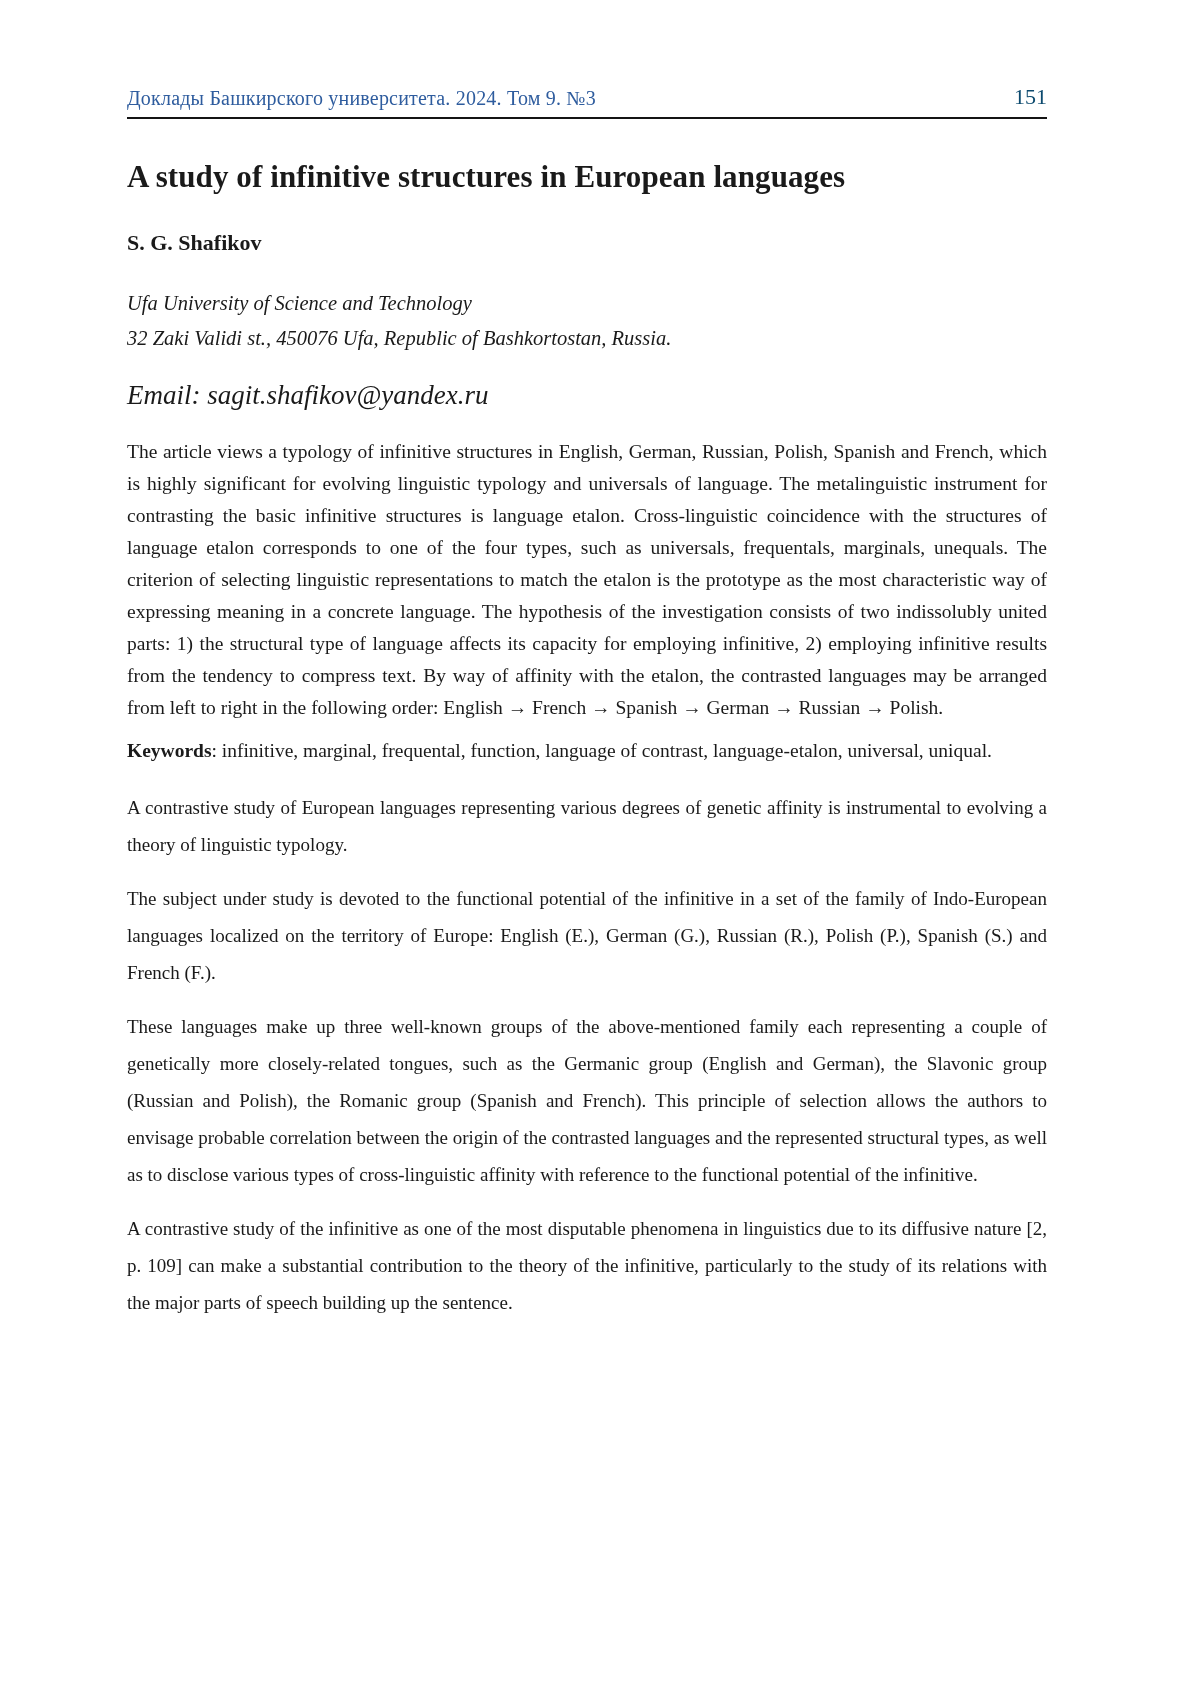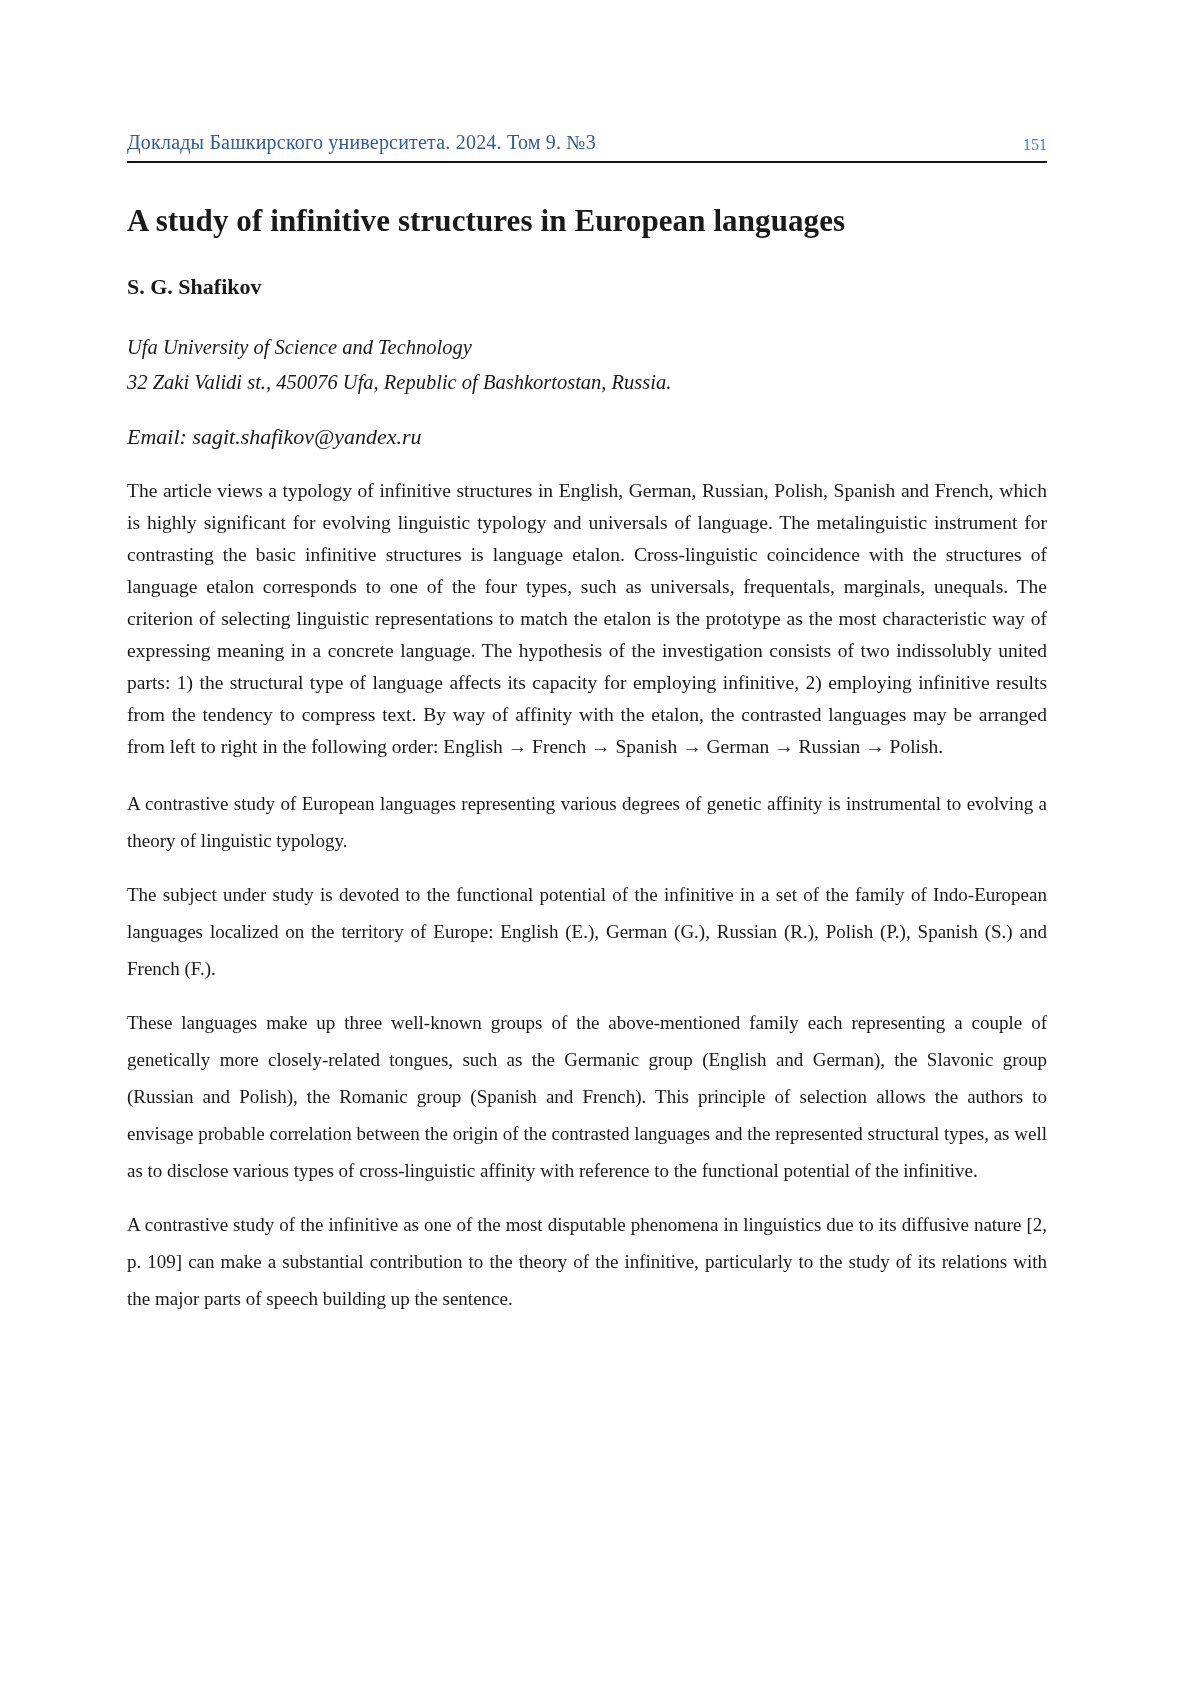--- a/index.html
+++ b/index.html
@@ -9,37 +9,36 @@
     height: 1697px;
     font-family: "Liberation Serif", "DejaVu Serif", serif;
     color: #1a1a1a;
     position: relative;
     overflow: hidden;
   }
   .page {
     width: 1200px;
     height: 1289px;
     padding: 84px 153px 4px 127px;
-    margin-top: 47px;
   }
   .header-row {
     display: flex;
     justify-content: space-between;
     align-items: flex-end;
     border-bottom: 2px solid #141414;
     padding-bottom: 7px;
   }
   .journal-title {
     font-size: 20px;
     color: #2e5c9e;
     letter-spacing: 0.2px;
   }
   .page-number {
-    font-size: 16px;
-    color: #3b82f6;
+    font-size: 22px;
+    color: #0c4a6e;
   }
   .doi-line {
     margin-top: 48px;
     font-size: 20.5px;
   }
   .article-title {
     margin-top: 40px;
     font-size: 31px;
     font-weight: bold;
     letter-spacing: 0.1px;
@@ -50,21 +49,21 @@
     font-weight: bold;
   }
   .affiliation {
     margin-top: 30px;
     font-size: 20.5px;
     font-style: italic;
     line-height: 35px;
   }
   .email-line {
     margin-top: 24px;
-    font-size: 22px;
+    font-size: 27px;
     font-style: italic;
   }
   .abstract {
     margin-top: 25px;
     font-size: 19.5px;
     line-height: 32px;
     text-align: justify;
   }
   .keywords {
     margin-top: 11px;
@@ -98,20 +97,21 @@
 
   <div class="affiliation">
     <div>Ufa University of Science and Technology</div>
     <div>32 Zaki Validi st., 450076 Ufa, Republic of Bashkortostan, Russia.</div>
   </div>
 
   <div class="email-line">Email: sagit.shafikov@yandex.ru</div>
 
   <p class="abstract">The article views a typology of infinitive structures in English, German, Russian, Polish, Spanish and French, which is highly significant for evolving linguistic typology and universals of language. The metalinguistic instrument for contrasting the basic infinitive structures is language etalon. Cross-linguistic coincidence with the structures of language etalon corresponds to one of the four types, such as universals, frequentals, marginals, unequals. The criterion of selecting linguistic representations to match the etalon is the prototype as the most characteristic way of expressing meaning in a concrete language. The hypothesis of the investigation consists of two indissolubly united parts: 1) the structural type of language affects its capacity for employing infinitive, 2) employing infinitive results from the tendency to compress text. By way of affinity with the etalon, the contrasted languages may be arranged from left to right in the following order: English → French → Spanish → German → Russian → Polish.</p>
 
+  <p class="keywords"><span class="kw-label">Keywords</span><span>: infinitive, marginal, frequental, function, language of contrast, language-etalon, universal, uniqual.</span></p>
 
   <p class="body-paragraph first">A contrastive study of European languages representing various degrees of genetic affinity is instrumental to evolving a theory of linguistic typology.</p>
 
   <p class="body-paragraph">The subject under study is devoted to the functional potential of the infinitive in a set of the family of Indo-European languages localized on the territory of Europe: English (E.), German (G.), Russian (R.), Polish (P.), Spanish (S.) and French (F.).</p>
 
   <p class="body-paragraph">These languages make up three well-known groups of the above-mentioned family each representing a couple of genetically more closely-related tongues, such as the Germanic group (English and German), the Slavonic group (Russian and Polish), the Romanic group (Spanish and French). This principle of selection allows the authors to envisage probable correlation between the origin of the contrasted languages and the represented structural types, as well as to disclose various types of cross-linguistic affinity with reference to the functional potential of the infinitive.</p>
 
   <p class="body-paragraph">A contrastive study of the infinitive as one of the most disputable phenomena in linguistics due to its diffusive nature [2, p. 109] can make a substantial contribution to the theory of the infinitive, particularly to the study of its relations with the major parts of speech building up the sentence.</p>
 
 </div>

